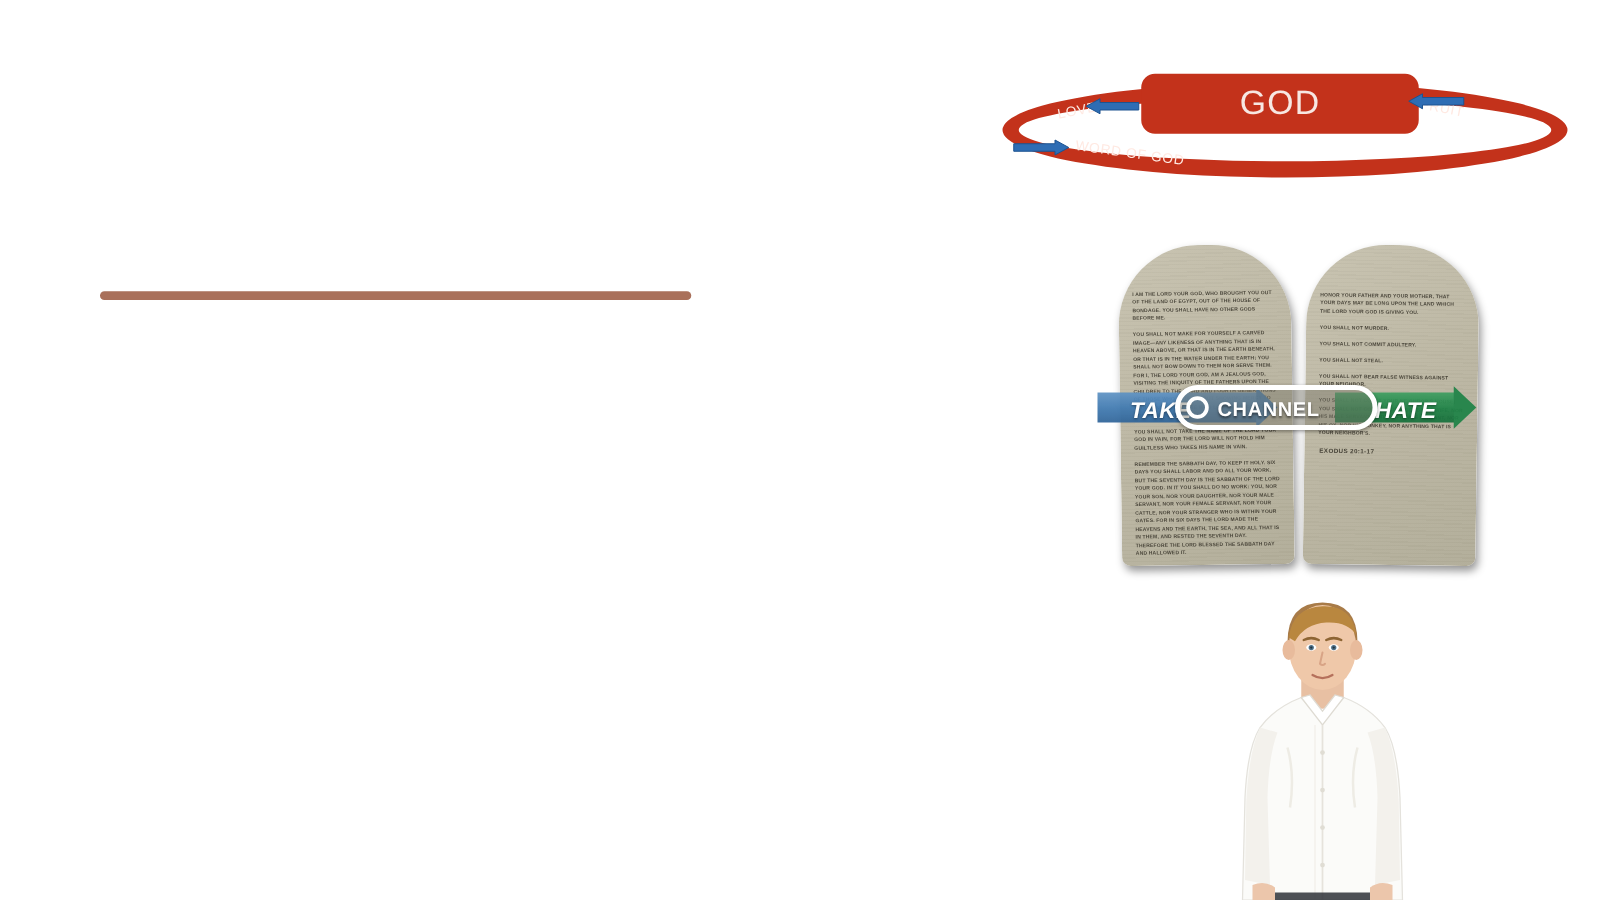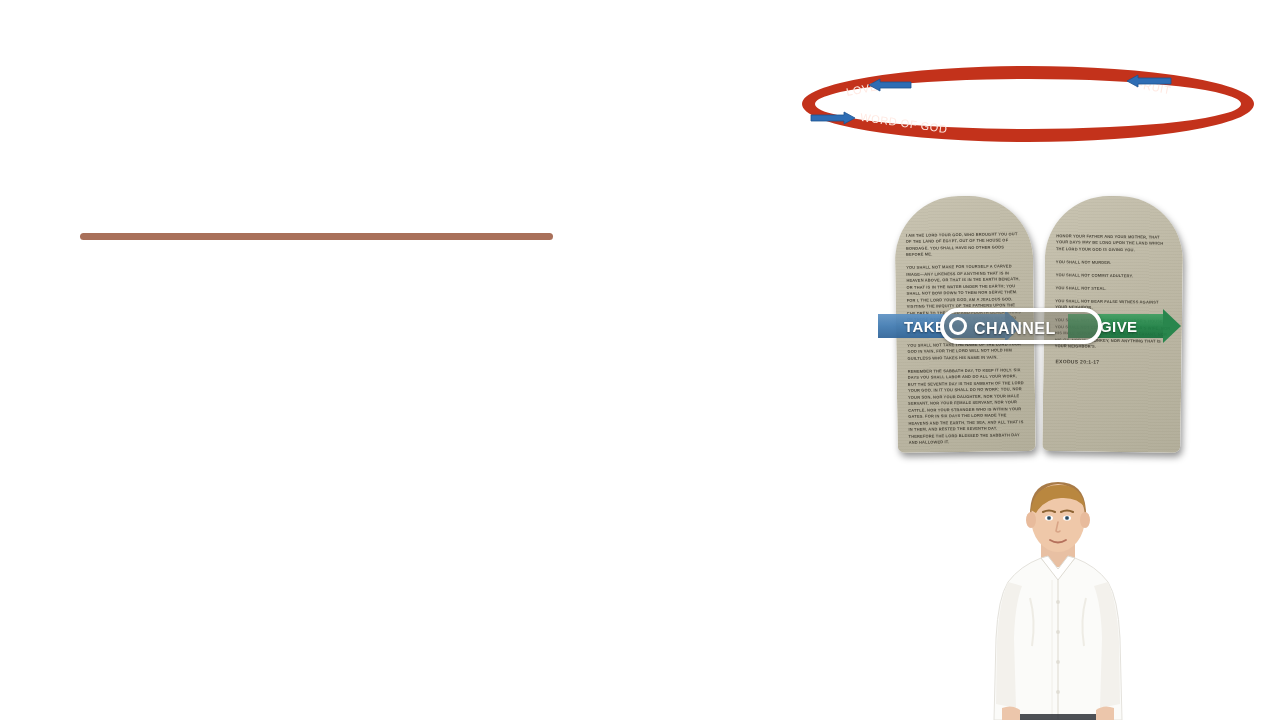--- a/index.html
+++ b/index.html
@@ -204,24 +204,25 @@
     position: absolute;
     right: -17px;
     top: -5px;
     border-top: 17px solid transparent;
     border-bottom: 17px solid transparent;
     border-left: 18px solid #1f8347;
   }
   .take-label, .give-label {
     position: absolute;
     color: #ffffff;
-    font-size: 15px;
+    font-size: 18px;
     font-weight: 700;
     letter-spacing: 0.4px;
     text-shadow: 0 1px 2px rgba(0,0,0,0.45);
+    font-style: italic;
   }
   .take-label { left: 26px;  top: 10px; }
   .give-label { left: 222px; top: 10px; }
   .channel-pill {
     position: absolute;
     left: 62px;
     top: 0px;
     width: 162px;
     height: 36px;
     border: 4px solid #ffffff;
@@ -268,20 +269,23 @@
 
 <div class="slide">
 
 
   <div class="title-divider"></div>
 
 
   <div class="god-diagram">
     <div class="god-ring-outer"></div>
 
+    <div class="god-box">
+      <div class="god-label">GOD</div>
+    </div>
 
     <span class="ring-text love">LOVE</span>
     <span class="ring-text fruit">FRUIT</span>
     <span class="ring-text word">WORD OF GOD</span>
 
     <svg class="arrow-svg arrow-love" width="44" height="14" viewBox="0 0 44 14">
       <path d="M43 4 L12 4 L12 1 L1 7 L12 13 L12 10 L43 10 Z" fill="#2e6db4" stroke="#1d5390" stroke-width="0.8"></path>
     </svg>
     <svg class="arrow-svg arrow-fruit" width="46" height="14" viewBox="0 0 46 14">
       <path d="M45 4 L12 4 L12 1 L1 7 L12 13 L12 10 L45 10 Z" fill="#2e6db4" stroke="#1d5390" stroke-width="0.8"></path>
@@ -315,21 +319,21 @@
 YOU SHALL NOT BEAR FALSE WITNESS AGAINST YOUR NEIGHBOR.
 
 YOU SHALL NOT COVET YOUR NEIGHBOR'S HOUSE; YOU SHALL NOT COVET YOUR NEIGHBOR'S WIFE, NOR HIS MALE SERVANT, NOR HIS FEMALE SERVANT, NOR HIS OX, NOR HIS DONKEY, NOR ANYTHING THAT IS YOUR NEIGHBOR'S.</div>
       <div class="tablet-ref">EXODUS 20:1-17</div>
     </div>
 
     <div class="channel-banner">
       <div class="take-arrow"></div>
       <div class="give-arrow"></div>
       <span class="take-label">TAKE</span>
-      <span class="give-label">GIVE</span>
+      <span class="give-label">HATE</span>
       <div class="channel-pill">
         <div class="channel-knob"></div>
         <span class="channel-label">CHANNEL</span>
       </div>
     </div>
   </div>
 
   <div class="person">
     <svg width="200" height="250" viewBox="0 0 200 250">
       <rect x="0" y="0" width="200" height="250" fill="#ffffff"></rect>

